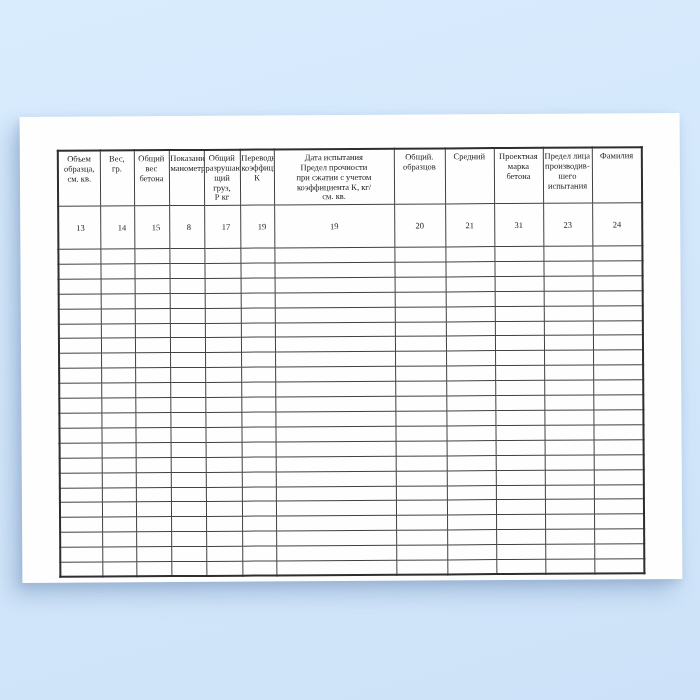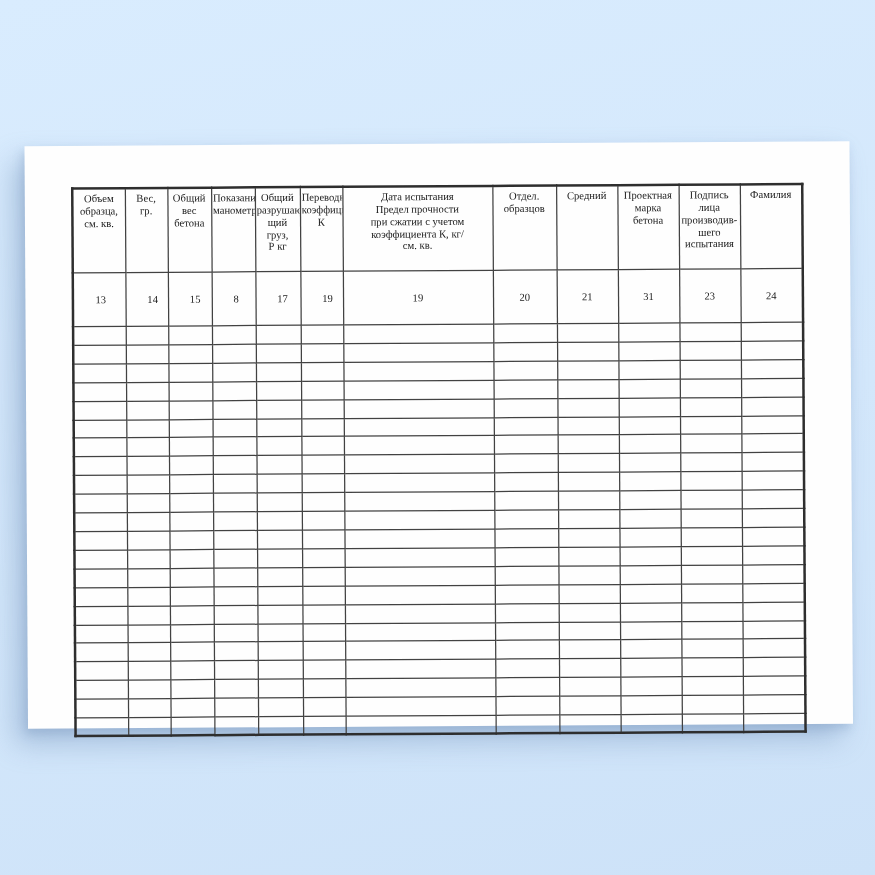--- a/index.html
+++ b/index.html
@@ -36,21 +36,21 @@
     overflow: hidden;
   }
   tr.header-row th {
     font-weight: normal;
     font-size: 8.5px;
     line-height: 1.16;
     vertical-align: top;
     text-align: center;
     padding: 3px 1px 0 1px;
     white-space: pre-line;
-    height: 67px;
+    height: 55px;
     margin-left: 36px;
   }
   tr.number-row td {
     height: 12px;
     font-size: 8.5px;
     line-height: 1;
     text-align: center;
     vertical-align: middle;
     padding: 17px;
   }
@@ -94,26 +94,26 @@
 щий груз,
 Р кг</th>
           <th>Переводный
 коэффициент
 К</th>
           <th>Дата испытания
 Предел прочности
 при сжатии с учетом
 коэффициента К, кг/
 см. кв.</th>
-          <th>Отдел.
+          <th>Общий.
 образцов</th>
           <th>Средний</th>
           <th>Проектная
 марка бетона</th>
-          <th>Подпись лица
+          <th>Предел лица
 производив-
 шего
 испытания</th>
           <th>Фамилия</th>
         </tr>
         <tr class="number-row">
           <td>13</td>
           <td>14</td>
           <td>15</td>
           <td>8</td>

